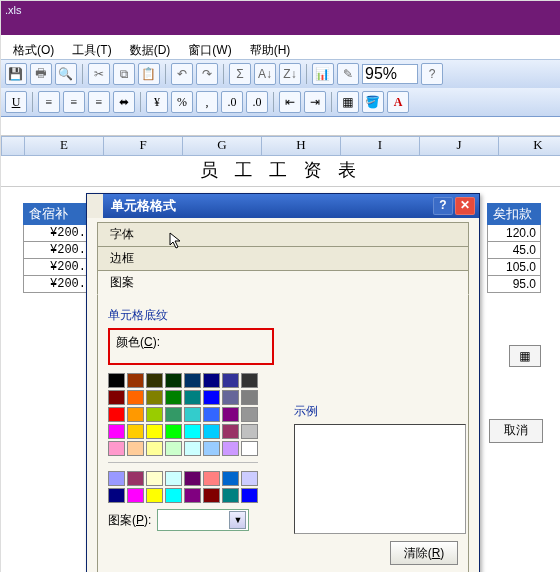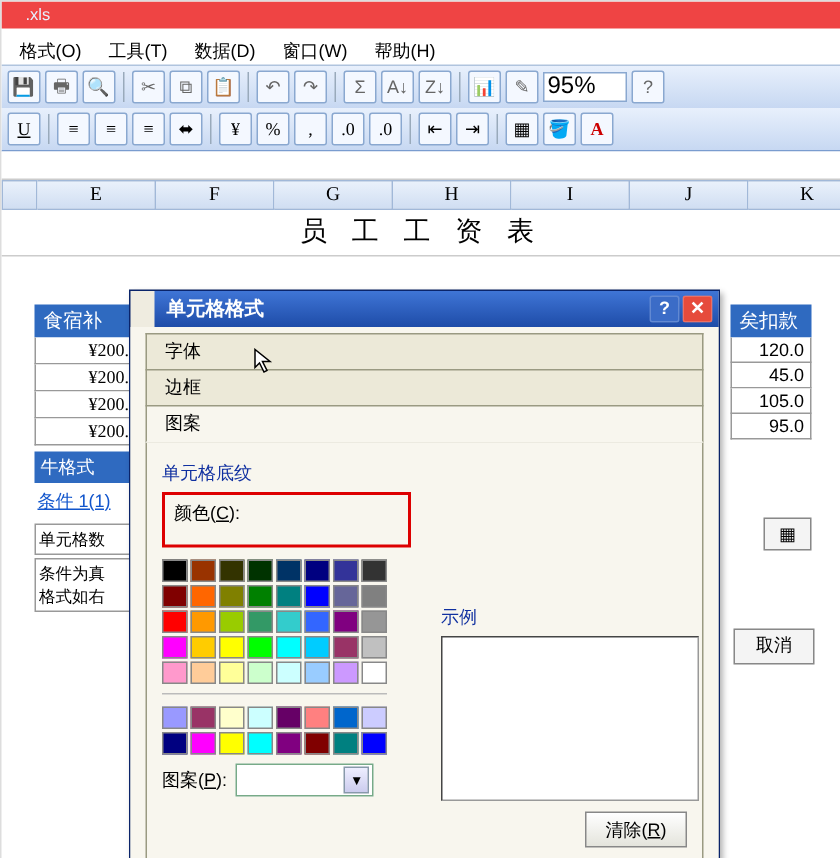--- a/index.html
+++ b/index.html
@@ -1,19 +1,19 @@
 <!DOCTYPE html>
 <html><head>
 <meta charset="utf-8">
 <style>
   html, body { margin:0; padding:0; font-family:"Microsoft YaHei","SimSun",Arial,sans-serif; font-size:12px; background:#fff; color:#000; }
   .frame { position:relative; width:560px; height:572px; overflow:hidden; border:1px solid #ddd; }
 
   
-  .title-frag { height:18px; background:#ef4444; color:#E6F0FF; padding-left:16px; font-size:11px; line-height:18px; }
+  .title-frag { height:34px; background:#701a75; color:#E6F0FF; padding-left:4px; font-size:11px; line-height:18px; }
 
   
   .menubar { height:22px; display:flex; align-items:flex-end; gap:18px; padding:2px 6px 0 12px; border-bottom:1px solid #b0c4de; }
   .menubar span { cursor:default; }
 
   
   .tb { display:flex; align-items:center; gap:3px; padding:2px 4px; background:linear-gradient(#E8F0FC,#C7D8F2); height:24px; }
   .tb .btn { width:20px; height:20px; border:1px solid #8AA8D0; border-radius:2px; background:#F4F8FF; display:flex; align-items:center; justify-content:center; font-size:12px; color:#2a4; }
   .tb .btn.gray { color:#666; }
   .sep { width:1px; height:20px; background:#9ab; margin:0 2px; }
@@ -31,21 +31,21 @@
   
   .cols { display:flex; height:20px; }
   .cols .col { flex:0 0 78px; border:1px solid #A1B8D8; border-left:none; background:linear-gradient(#EAF1FB,#D0DEF2); text-align:center; font-size:13px; font-family:"Times New Roman",serif; }
   .cols .col:first-child { border-left:1px solid #A1B8D8; flex:0 0 22px; }
 
   .sheet-title { text-align:center; font-family:KaiTi,"STKaiti",serif; font-size:18px; letter-spacing:6px; padding:2px 0 4px; border-bottom:1px solid #ccc; }
 
   
   .bluebar { background:#2F6AC0; color:#fff; font-size:13px; padding:2px 6px; }
   .left-area { position:absolute; left:22px; top:202px; width:68px; }
-  .left-area .cell { border:1px solid #999; border-top:none; text-align:right; padding:1px 4px; background:#fff; font-family:Liberation Serif, serif; }
+  .left-area .cell { border:1px solid #999; border-top:none; text-align:right; padding:1px 4px; background:#fff; font-family:Liberation Mono, monospace; }
   .left-area .cell:first-of-type { border-top:1px solid #999; }
 
   .cond-panel { position:absolute; left:22px; top:300px; width:70px; }
   .cond-panel .hdr { background:#2F6AC0;color:#fff;padding:2px 4px; }
   .cond-panel .lnk { color:#15c; text-decoration:underline; padding:4px 2px; display:block; }
   .cond-panel .box { border:1px solid #999; background:#fff; padding:2px; margin-top:2px; font-size:11px; }
 
   .right-col { position:absolute; right:20px; top:202px; width:54px; }
   .right-col .cell { border:1px solid #999; border-top:none; text-align:right; padding:1px 4px; background:#fff; }
   .right-col .cell:first-of-type { border-top:1px solid #999; }
@@ -174,27 +174,20 @@
   <div class="sheet-title">员 工 工 资 表</div>
 
   <div class="left-area">
     <div class="bluebar">食宿补</div>
     <div class="cell">¥200.</div>
     <div class="cell">¥200.</div>
     <div class="cell">¥200.</div>
     <div class="cell">¥200.</div>
   </div>
 
-  <div class="cond-panel">
-    <div class="hdr">牛格式</div>
-    <span class="lnk">条件 1(1)</span>
-    <div class="box">单元格数</div>
-    <div class="box" style="white-space:pre-line">条件为真
-格式如右</div>
-  </div>
 
   <div class="right-col">
     <div class="bluebar">矣扣款</div>
     <div class="cell">120.0</div>
     <div class="cell">45.0</div>
     <div class="cell">105.0</div>
     <div class="cell">95.0</div>
   </div>
 
   <div class="mini-icon-btn">▦</div>

